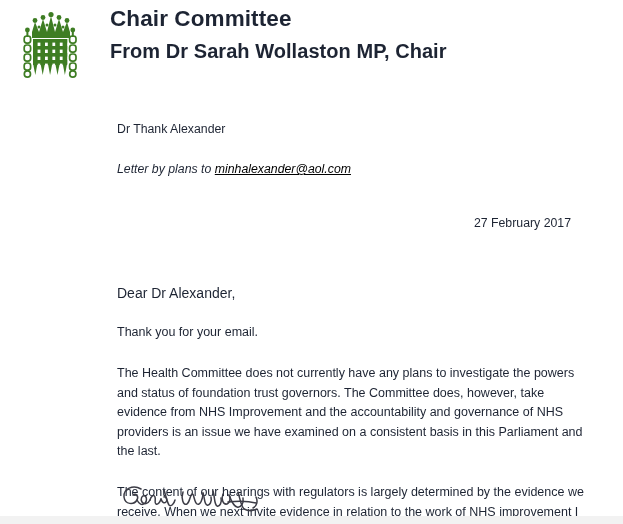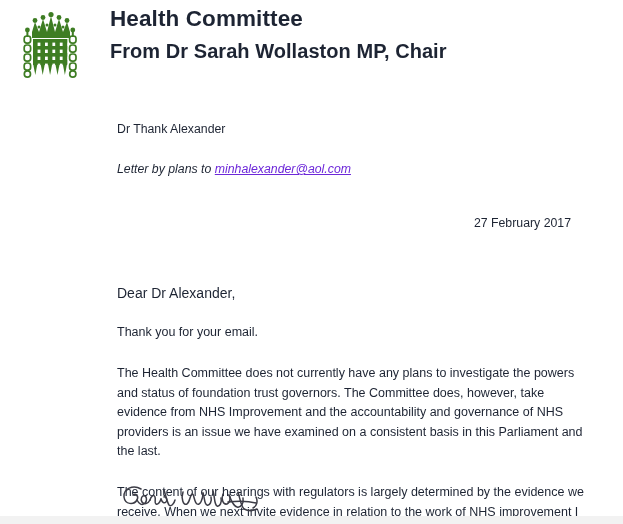--- a/index.html
+++ b/index.html
@@ -95,21 +95,21 @@
     line-height: 18px;
   }
   .email-note {
     margin: 0;
     padding-top: 22px;
     font-style: italic;
     font-size: 12.3px;
     line-height: 18px;
   }
   .email-link {
-    color: #6d28d9;
+    color: #000000;
     text-decoration: underline;
     font-style: italic;
     cursor: pointer;
   }
   .date-line {
     margin: 12px;
     padding-top: 24px;
     text-align: right;
     font-size: 12.3px;
     line-height: 18px;
@@ -203,21 +203,21 @@
         <g fill="#3e7d23">
           <rect x="12.4" y="26" width="2" height="6"></rect>
           <rect x="57.8" y="26" width="2" height="6"></rect>
           <circle cx="13.4" cy="25" r="2.4"></circle>
           <circle cx="58.8" cy="25" r="2.4"></circle>
         </g>
       </svg>
     </div>
 
     <div class="head-text">
-      <div class="org-title">Health Committee</div>
+      <div class="org-title">Chair Committee</div>
       <div class="from-line">From Dr Sarah Wollaston MP, Chair</div>
     </div>
   </div>
 
   <div class="letter-body">
 
     <p class="recipient">Dr Thank Alexander</p>
 
     <p class="email-note">
       <span>Letter by plans to </span><a class="email-link">minhalexander@aol.com</a>

